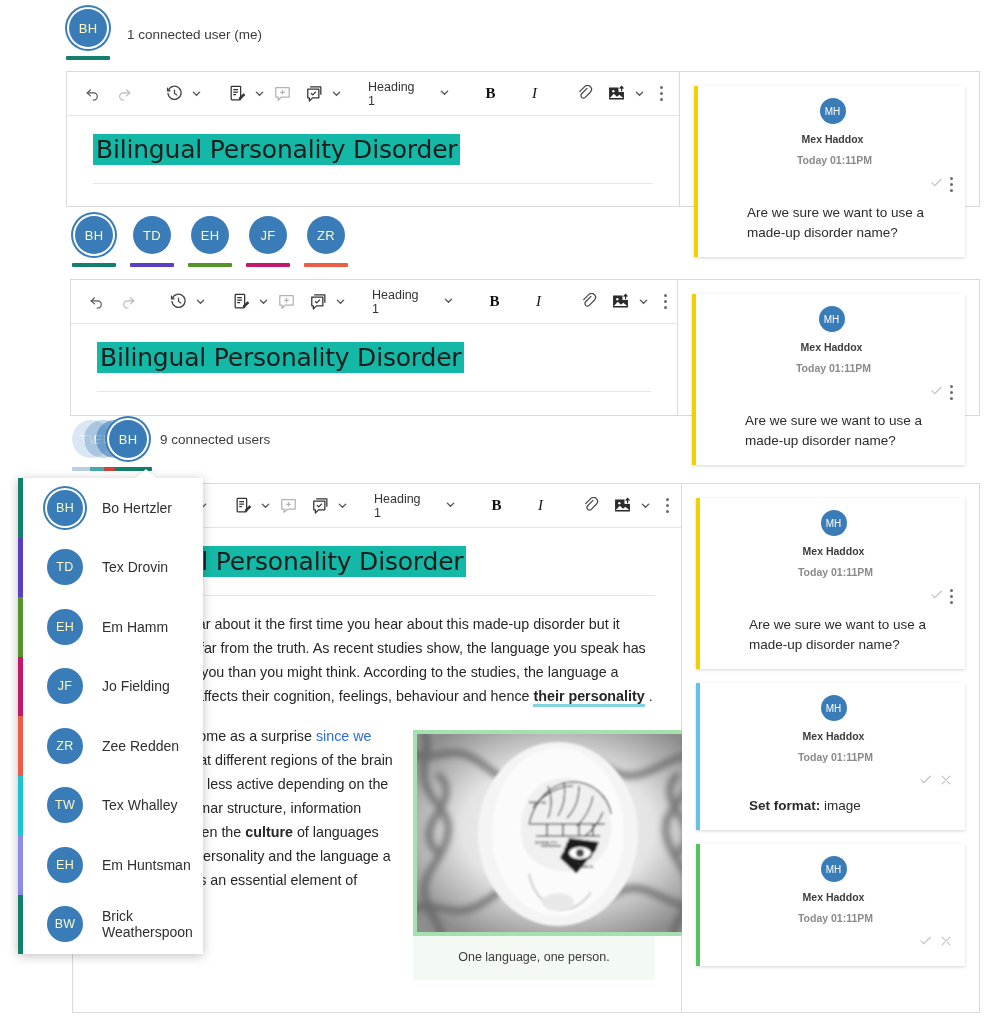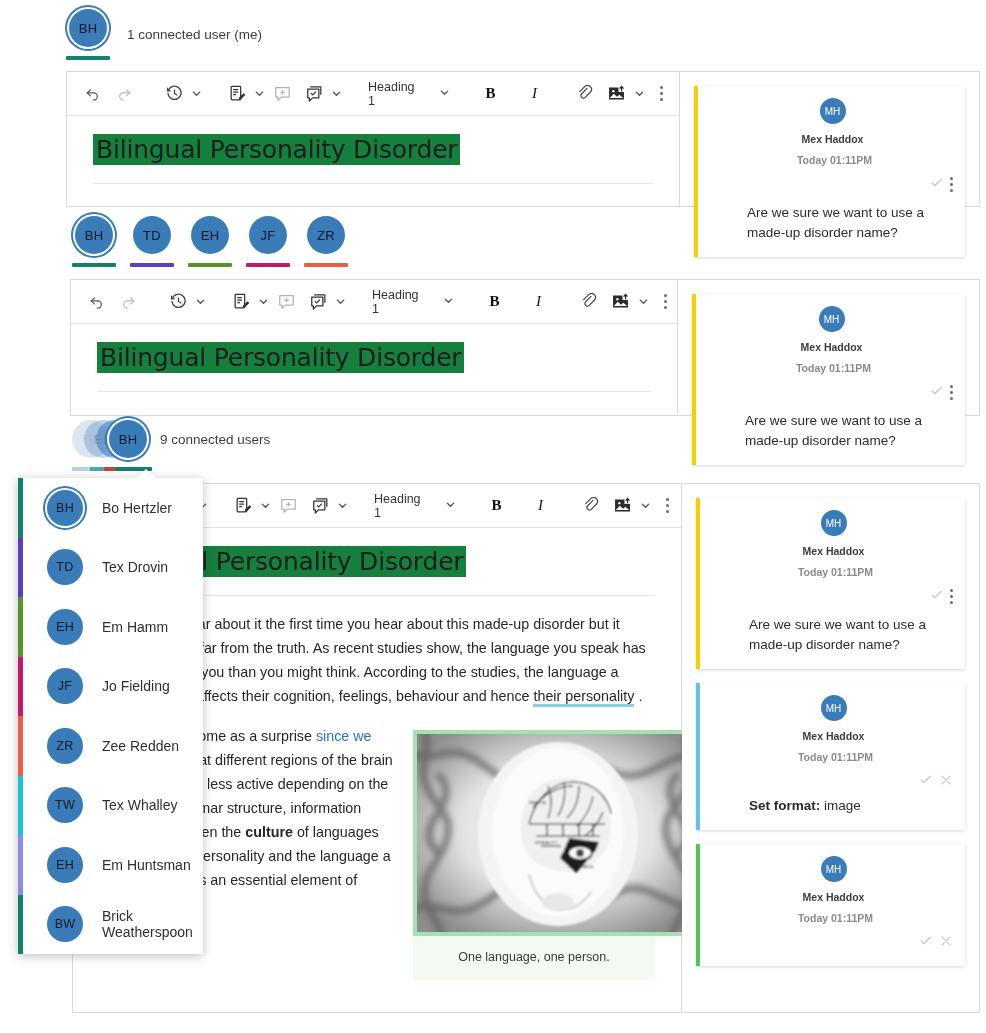--- a/index.html
+++ b/index.html
@@ -10,21 +10,21 @@
     font-family: "Liberation Sans", sans-serif;
     color: #2b2b2b;
     overflow: hidden;
   }
   .page { position: relative; width: 986px; height: 1033px; }
 
   
   .presence { position: absolute; display: flex; align-items: center; }
   .avatar {
     width: 38px; height: 38px; border-radius: 50%;
-    background: #3a7cb8; color: #0f172a;
+    background: #3a7cb8; color: #fef9c3;
     display: flex; align-items: center; justify-content: center;
     font-size: 13px; letter-spacing: .3px; flex: 0 0 auto;
     font-family: "Liberation Sans", sans-serif;
   }
   .avatar.me { box-shadow: 0 0 0 2px #fff, 0 0 0 4px #3a7cb8; }
   .av-wrap { position: relative; display: flex; flex-direction: column; align-items: center; }
   .av-underline { height: 4px; width: 44px; margin-top: 9px; border-radius: 1px; }
   .presence-label { font-size: 13.5px; color: #3c3c3c; margin-left: 17px; }
 
   .av-row { display: flex; gap: 14px; align-items: flex-start; }
@@ -61,28 +61,28 @@
   .tb-style {
     display: flex; align-items: center; gap: 24px; padding: 0 6px;
     font-size: 12.5px; color: #333; height: 30px;
   }
   .tb-kebab { margin-left: auto; }
 
   .doc-body { padding: 18px 26px 14px 26px; }
   .doc-title {
     font-size: 25px; color: #1d1d1d; font-weight: 400;
     letter-spacing: -.2px; display: inline-block;
-    background: #15803d; padding: 1px 3px;
+    background: #14b8a6; padding: 1px 3px;
     font-family: "DejaVu Sans", sans-serif;
   }
   .title-rule { border: 0; border-top: 1px solid #e6e6e6; margin: 18px 0 0 0; }
 
   .para { font-size: 14.3px; line-height: 24px; color: #262626; margin: 0 0 16px 0; }
   .para b { font-weight: 700; }
-  .sugg-ins { border-bottom: 3px solid #86d3e0; font-weight: 400; }
+  .sugg-ins { border-bottom: 3px solid #86d3e0; font-weight: 700; }
   .link { color: #2b6cde; }
 
   .figure {
     width: 242px; background: #f2faf3; border: 0; margin: 0;
     padding: 0 0 0 0; float: right;
   }
   .figure .frame { border: 4px solid #a6e0ae; background:#eee; width: 290px; height: 206px; overflow:hidden; }
   .figure figcaption {
     font-size: 12.5px; color: #3c3c3c; text-align: center; padding: 14px 0 16px 0;
   }

